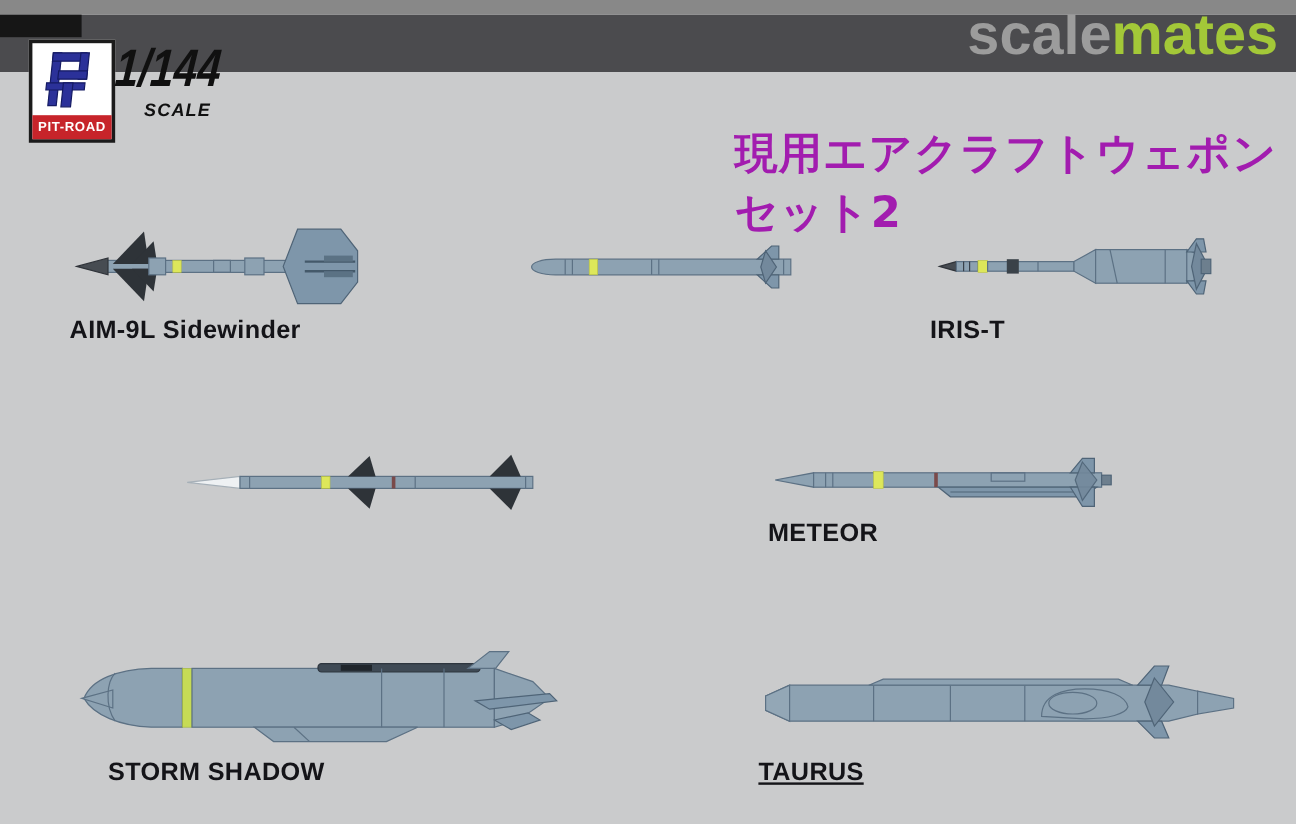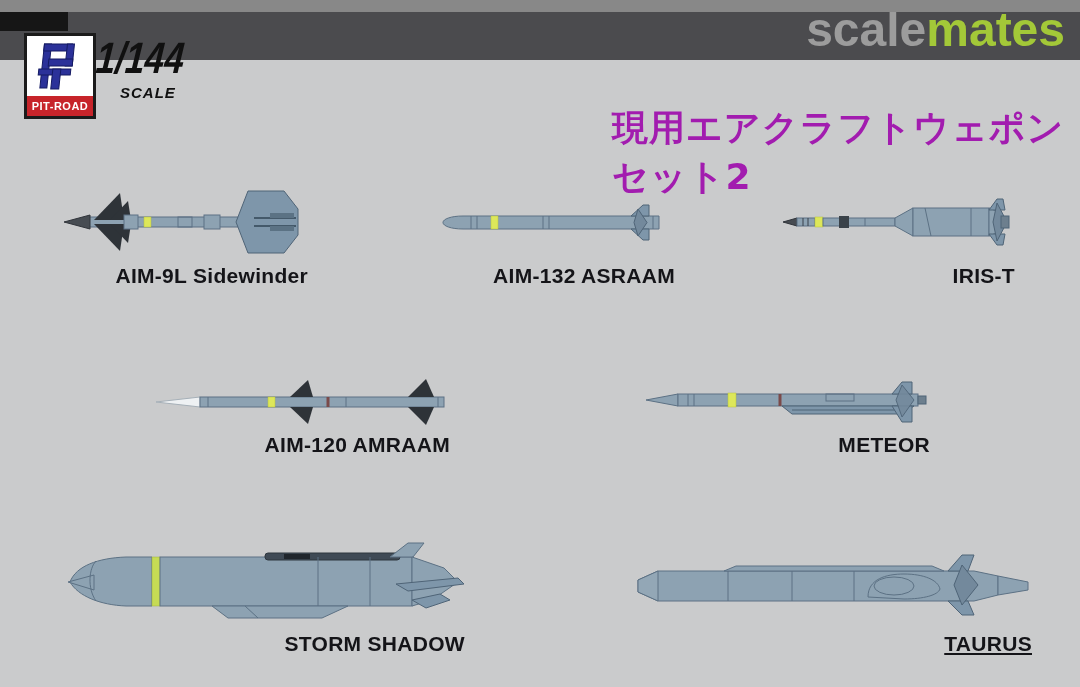--- a/index.html
+++ b/index.html
@@ -39,21 +39,21 @@
                 0 -3px 0 #fff,0 3px 0 #fff,-3px 0 0 #fff,3px 0 0 #fff;
   }
   .subtitle{
     position:absolute;left:612px;top:92px;font-size:36px;font-weight:600;color:#a21caf;
     font-family:"DejaVu Sans",sans-serif;letter-spacing:1px;
   }
 
   
   figure.weapon{position:absolute;margin:0;}
   figure.weapon svg{position:absolute;left:0;top:0;}
-  .wlabel{position:absolute;left:0;width:100%;text-align:right;
+  .wlabel{position:absolute;left:0;width:100%;text-align:left;
           font-size:21px;font-weight:bold;color:#141418;letter-spacing:.3px;white-space:nowrap;}
 
   #w1{left:58px;top:175px;width:250px;height:105px;}  #w1 .wlabel{top:77px;}
   #w2{left:435px;top:188px;width:240px;height:92px;}  #w2 .wlabel{top:64px;}
   #w3{left:775px;top:183px;width:240px;height:97px;}  #w3 .wlabel{top:69px;}
   #w4{left:150px;top:365px;width:300px;height:84px;}  #w4 .wlabel{top:56px;}
   #w5{left:640px;top:363px;width:290px;height:86px;}  #w5 .wlabel{top:58px;}
   #w6{left:60px;top:530px;width:405px;height:118px;}  #w6 .wlabel{top:90px;padding-left:30px;box-sizing:border-box;}
   #w7{left:632px;top:535px;width:400px;height:112px;} #w7 .wlabel{top:85px;text-decoration:underline;}
 
@@ -130,21 +130,20 @@
       <line x1="36" y1="16" x2="36" y2="29" class="ln"></line>
       <line x1="42" y1="16" x2="42" y2="29" class="ln"></line>
       <rect x="56" y="16" width="7" height="13" class="yb"></rect>
       <line x1="108" y1="16" x2="108" y2="29" class="ln"></line>
       <line x1="114" y1="16" x2="114" y2="29" class="ln"></line>
       <polygon points="196,16 208,5 214,5 214,16" class="mf"></polygon>
       <polygon points="196,29 208,40 214,40 214,29" class="mf"></polygon>
       <polygon points="203,9 212,22.5 203,36 199,22.5" class="ff"></polygon>
       <line x1="218" y1="16" x2="218" y2="29" class="ln"></line>
     </svg>
-    <figcaption class="wlabel">AIM-132 ASRAAM</figcaption>
   </figure>
 
   <figure class="weapon" id="w3">
     <svg width="240" height="55" viewBox="0 0 240 55">
       <polygon points="8,27 22,23 22,31" class="dg"></polygon>
       <rect x="22" y="23" width="18" height="8" class="mb"></rect>
       <line x1="28" y1="23" x2="28" y2="31" stroke="#39414a"></line>
       <line x1="33" y1="23" x2="33" y2="31" stroke="#39414a"></line>
       <rect x="40" y="22" width="8" height="10" class="yb"></rect>
       <rect x="48" y="23" width="72" height="8" class="mb"></rect>
@@ -170,21 +169,20 @@
       <line x1="58" y1="20" x2="58" y2="30" class="ln"></line>
       <rect x="118" y="20" width="7" height="10" class="yb"></rect>
       <polygon points="140,20 158,3 163,20" class="df"></polygon>
       <polygon points="140,30 158,47 163,30" class="df"></polygon>
       <line x1="178" y1="20" x2="178" y2="30" class="rb"></line>
       <line x1="196" y1="20" x2="196" y2="30" class="ln"></line>
       <polygon points="258,20 276,2 284,20" class="df"></polygon>
       <polygon points="258,30 276,48 284,30" class="df"></polygon>
       <line x1="288" y1="20" x2="288" y2="30" class="ln"></line>
     </svg>
-    <figcaption class="wlabel">AIM-120 AMRAAM</figcaption>
   </figure>
 
   <figure class="weapon" id="w5">
     <svg width="290" height="55" viewBox="0 0 290 55">
       <polygon points="6,25 38,19 38,31" class="mb"></polygon>
       <rect x="38" y="19" width="240" height="12" class="mb"></rect>
       <line x1="48" y1="19" x2="48" y2="31" class="ln"></line>
       <line x1="54" y1="19" x2="54" y2="31" class="ln"></line>
       <rect x="88" y="18" width="8" height="14" class="yb"></rect>
       <line x1="140" y1="19" x2="140" y2="31" class="rb"></line>

